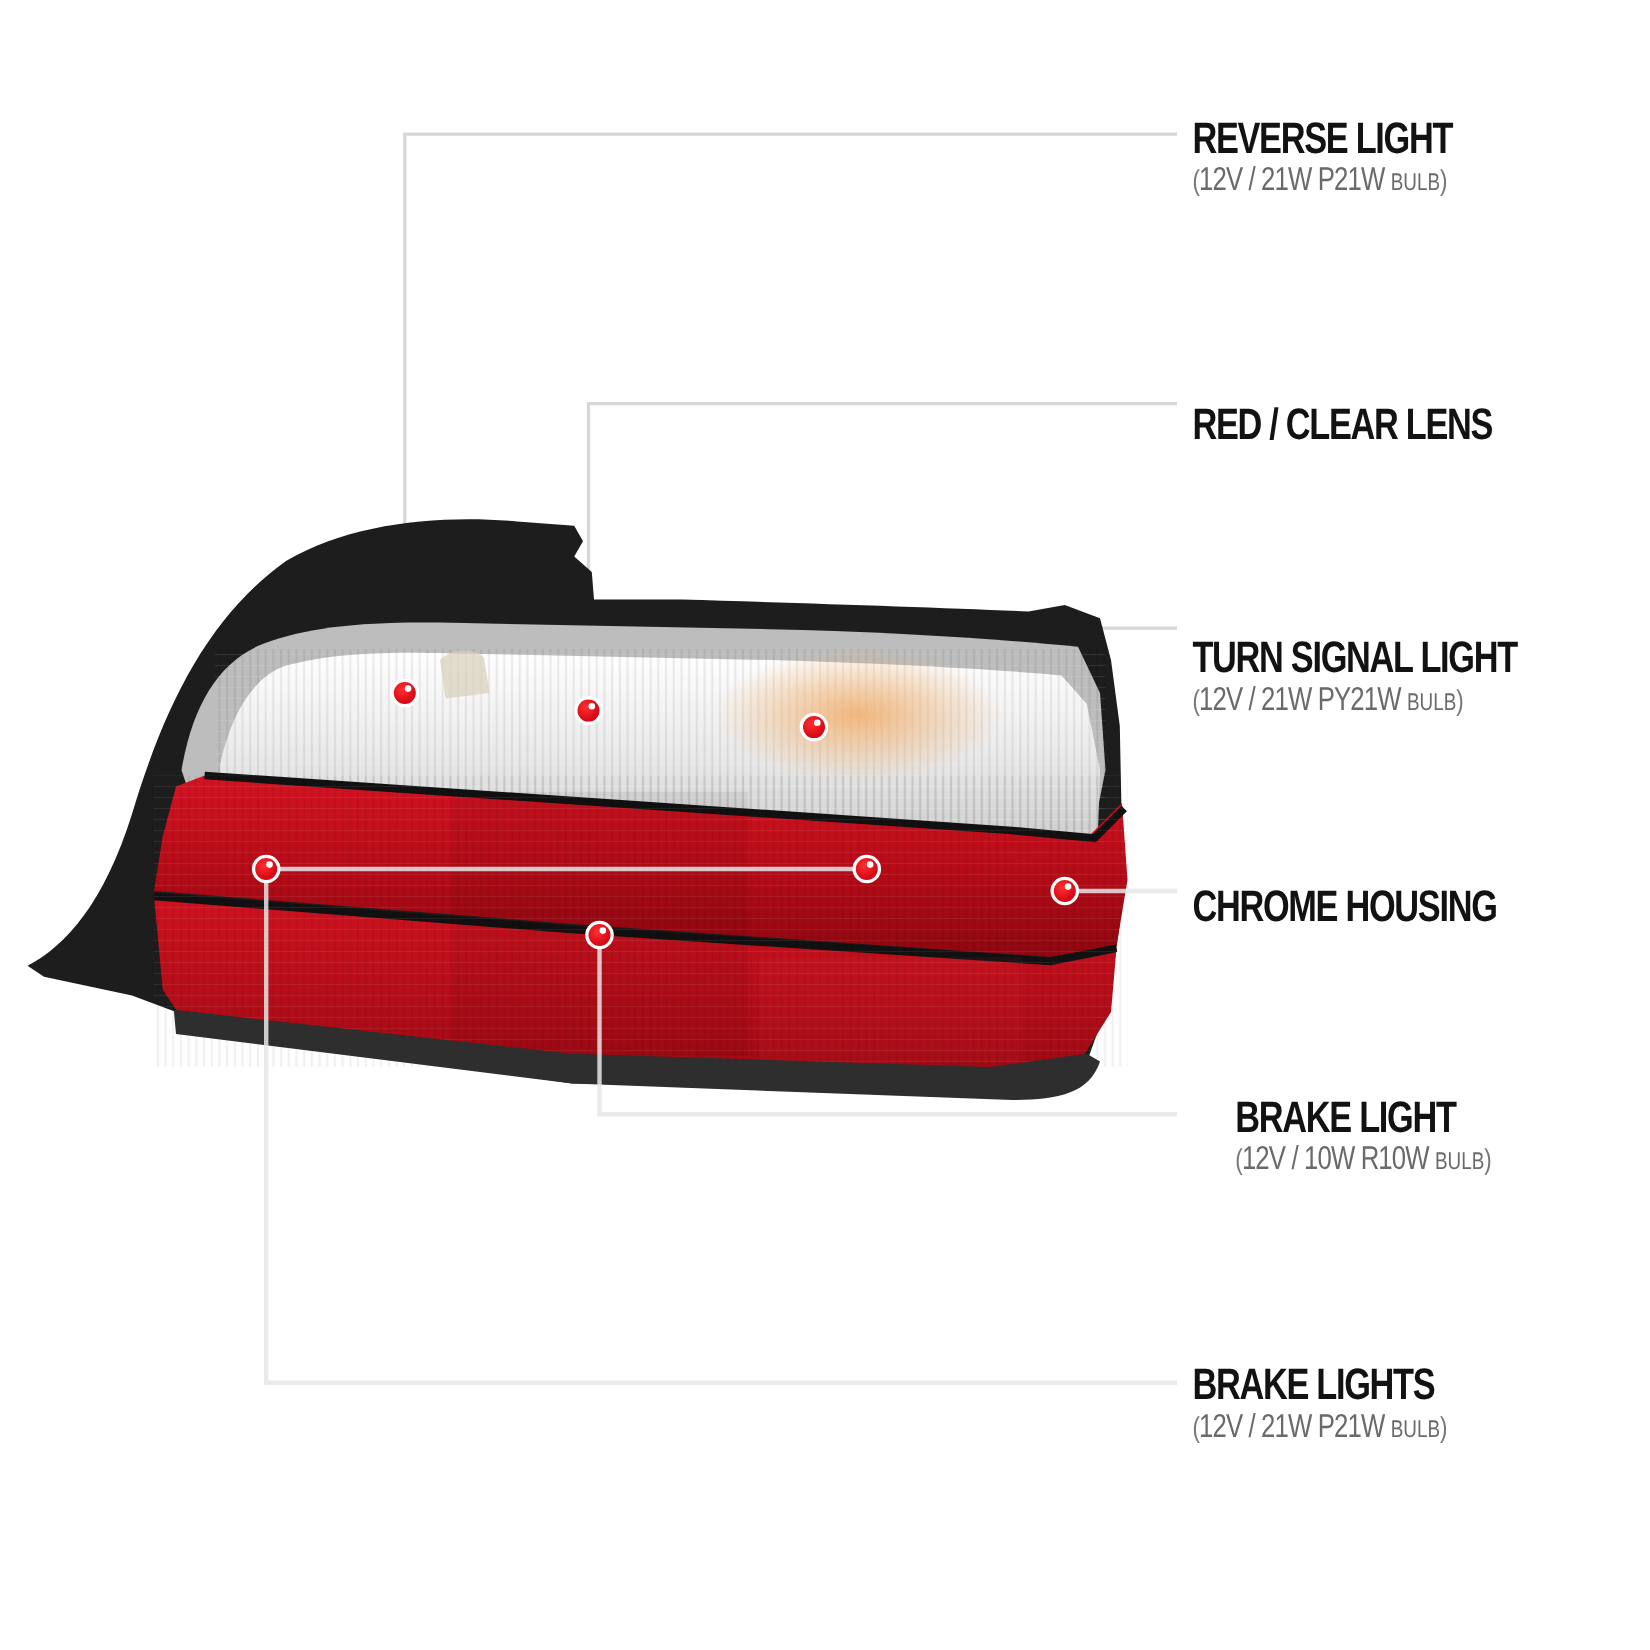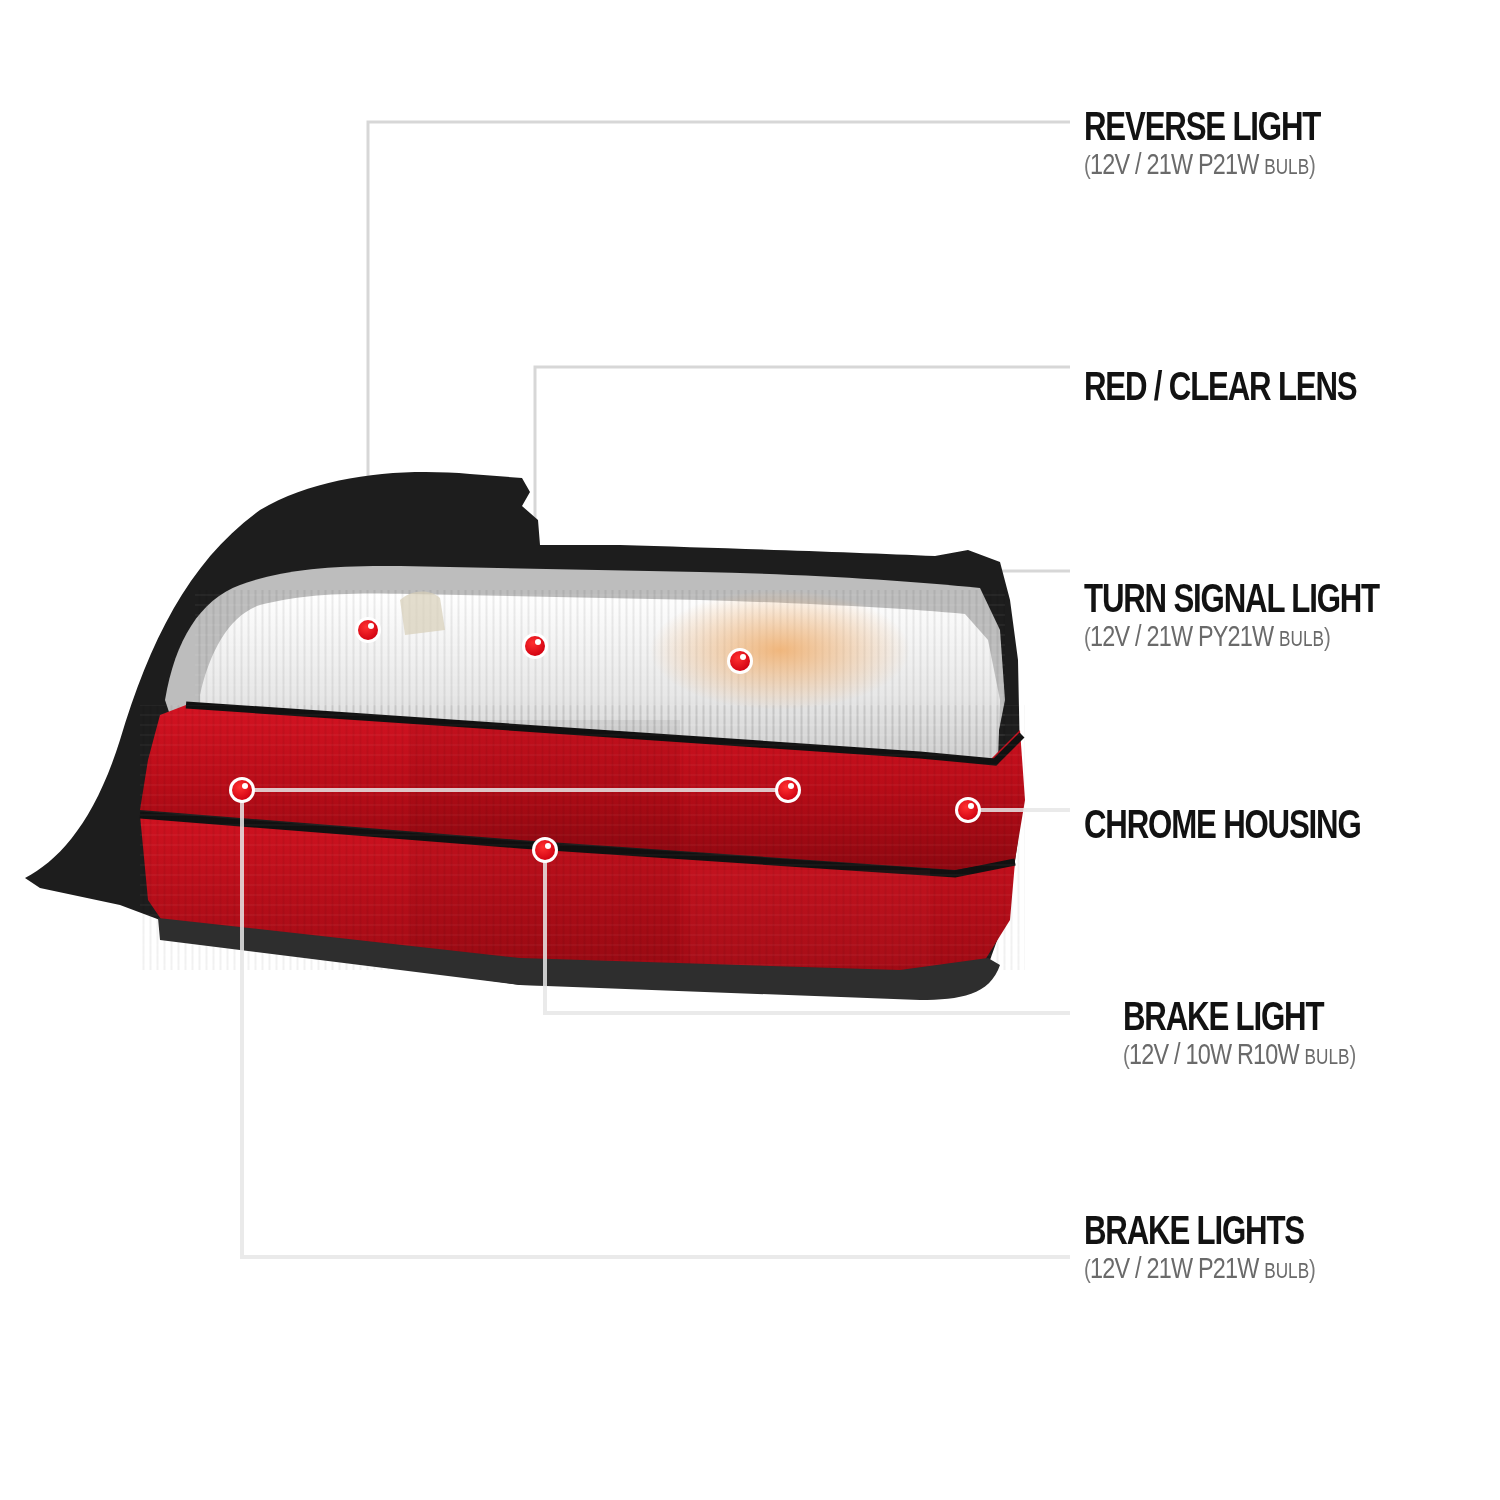--- a/index.html
+++ b/index.html
@@ -146,20 +146,20 @@
     <span class="title">CHROME HOUSING</span>
   </div>
 
   <div class="label" style="top:994px;margin-left:39px;">
     <span class="title">BRAKE LIGHT</span>
     <span class="spec">
       <span class="paren">(</span><span>12V / 10W  R10W</span> <span class="bulb">BULB</span><span class="paren">)</span>
     </span>
   </div>
 
-  <div class="label" style="top:1208px;">
+  <div class="label" style="top:1237px;">
     <span class="title">BRAKE LIGHTS</span>
     <span class="spec">
       <span class="paren">(</span><span>12V / 21W  P21W</span> <span class="bulb">BULB</span><span class="paren">)</span>
     </span>
   </div>
 
 </div>
 
 </body></html>

